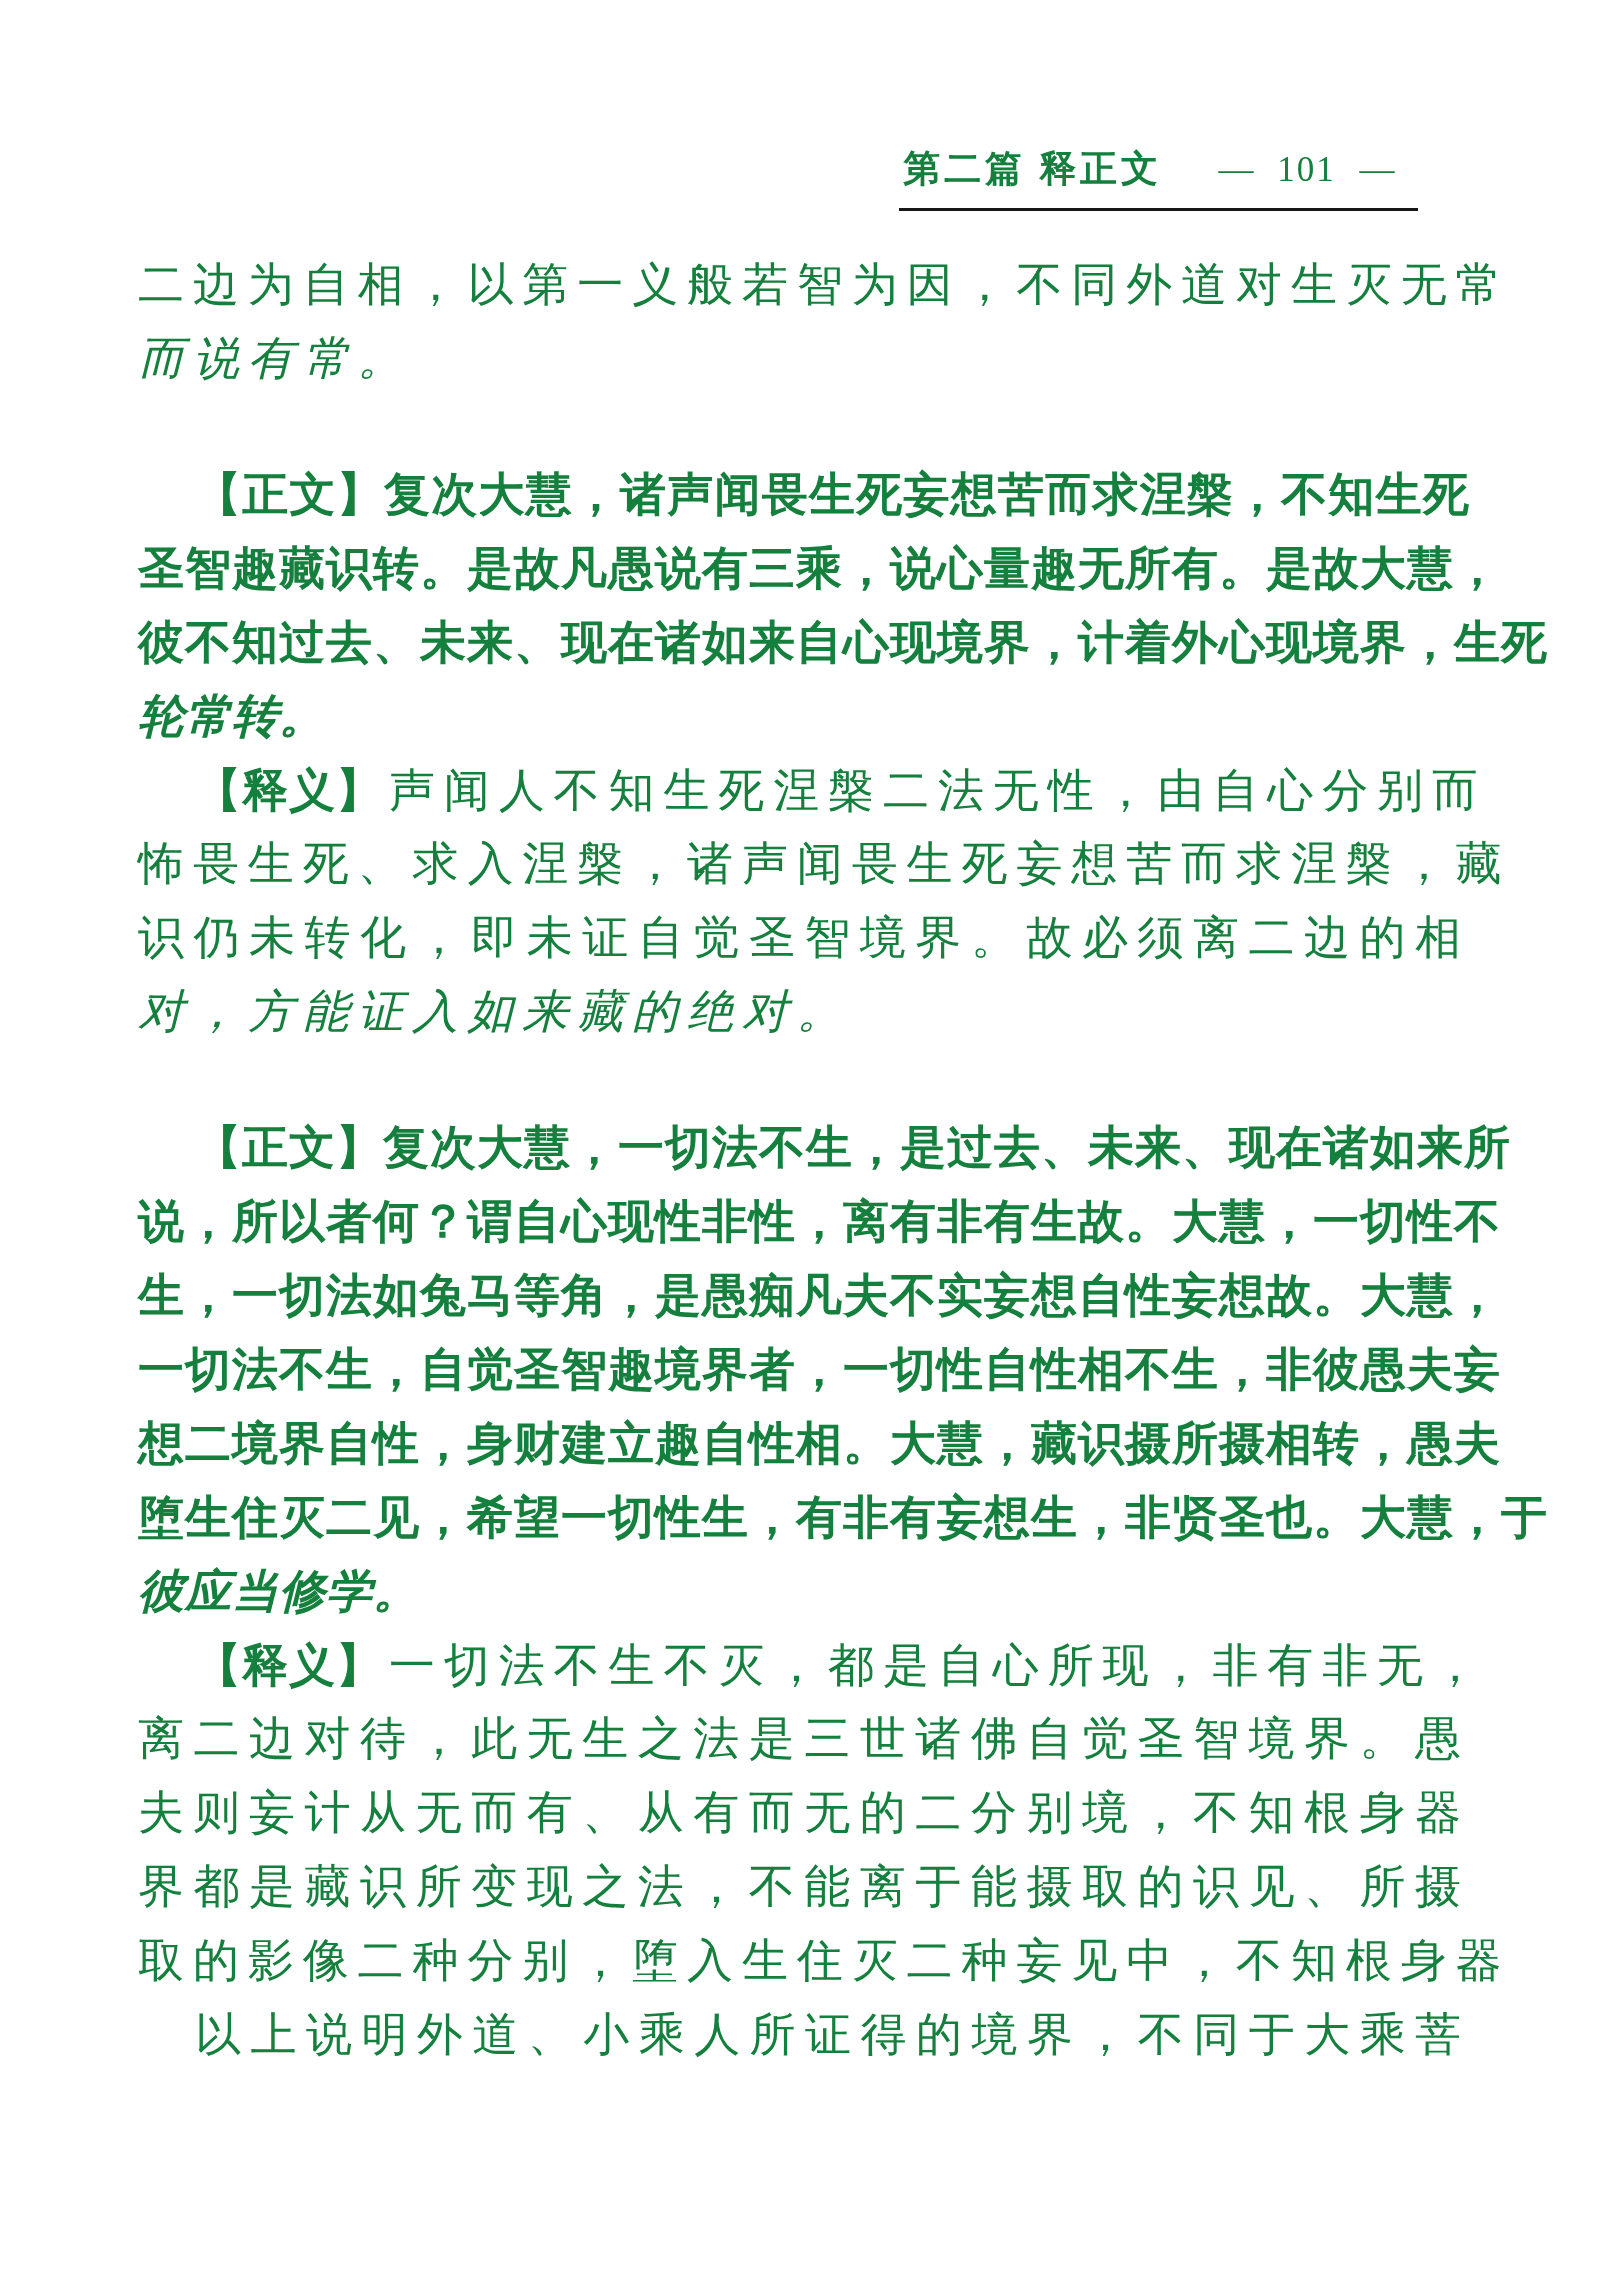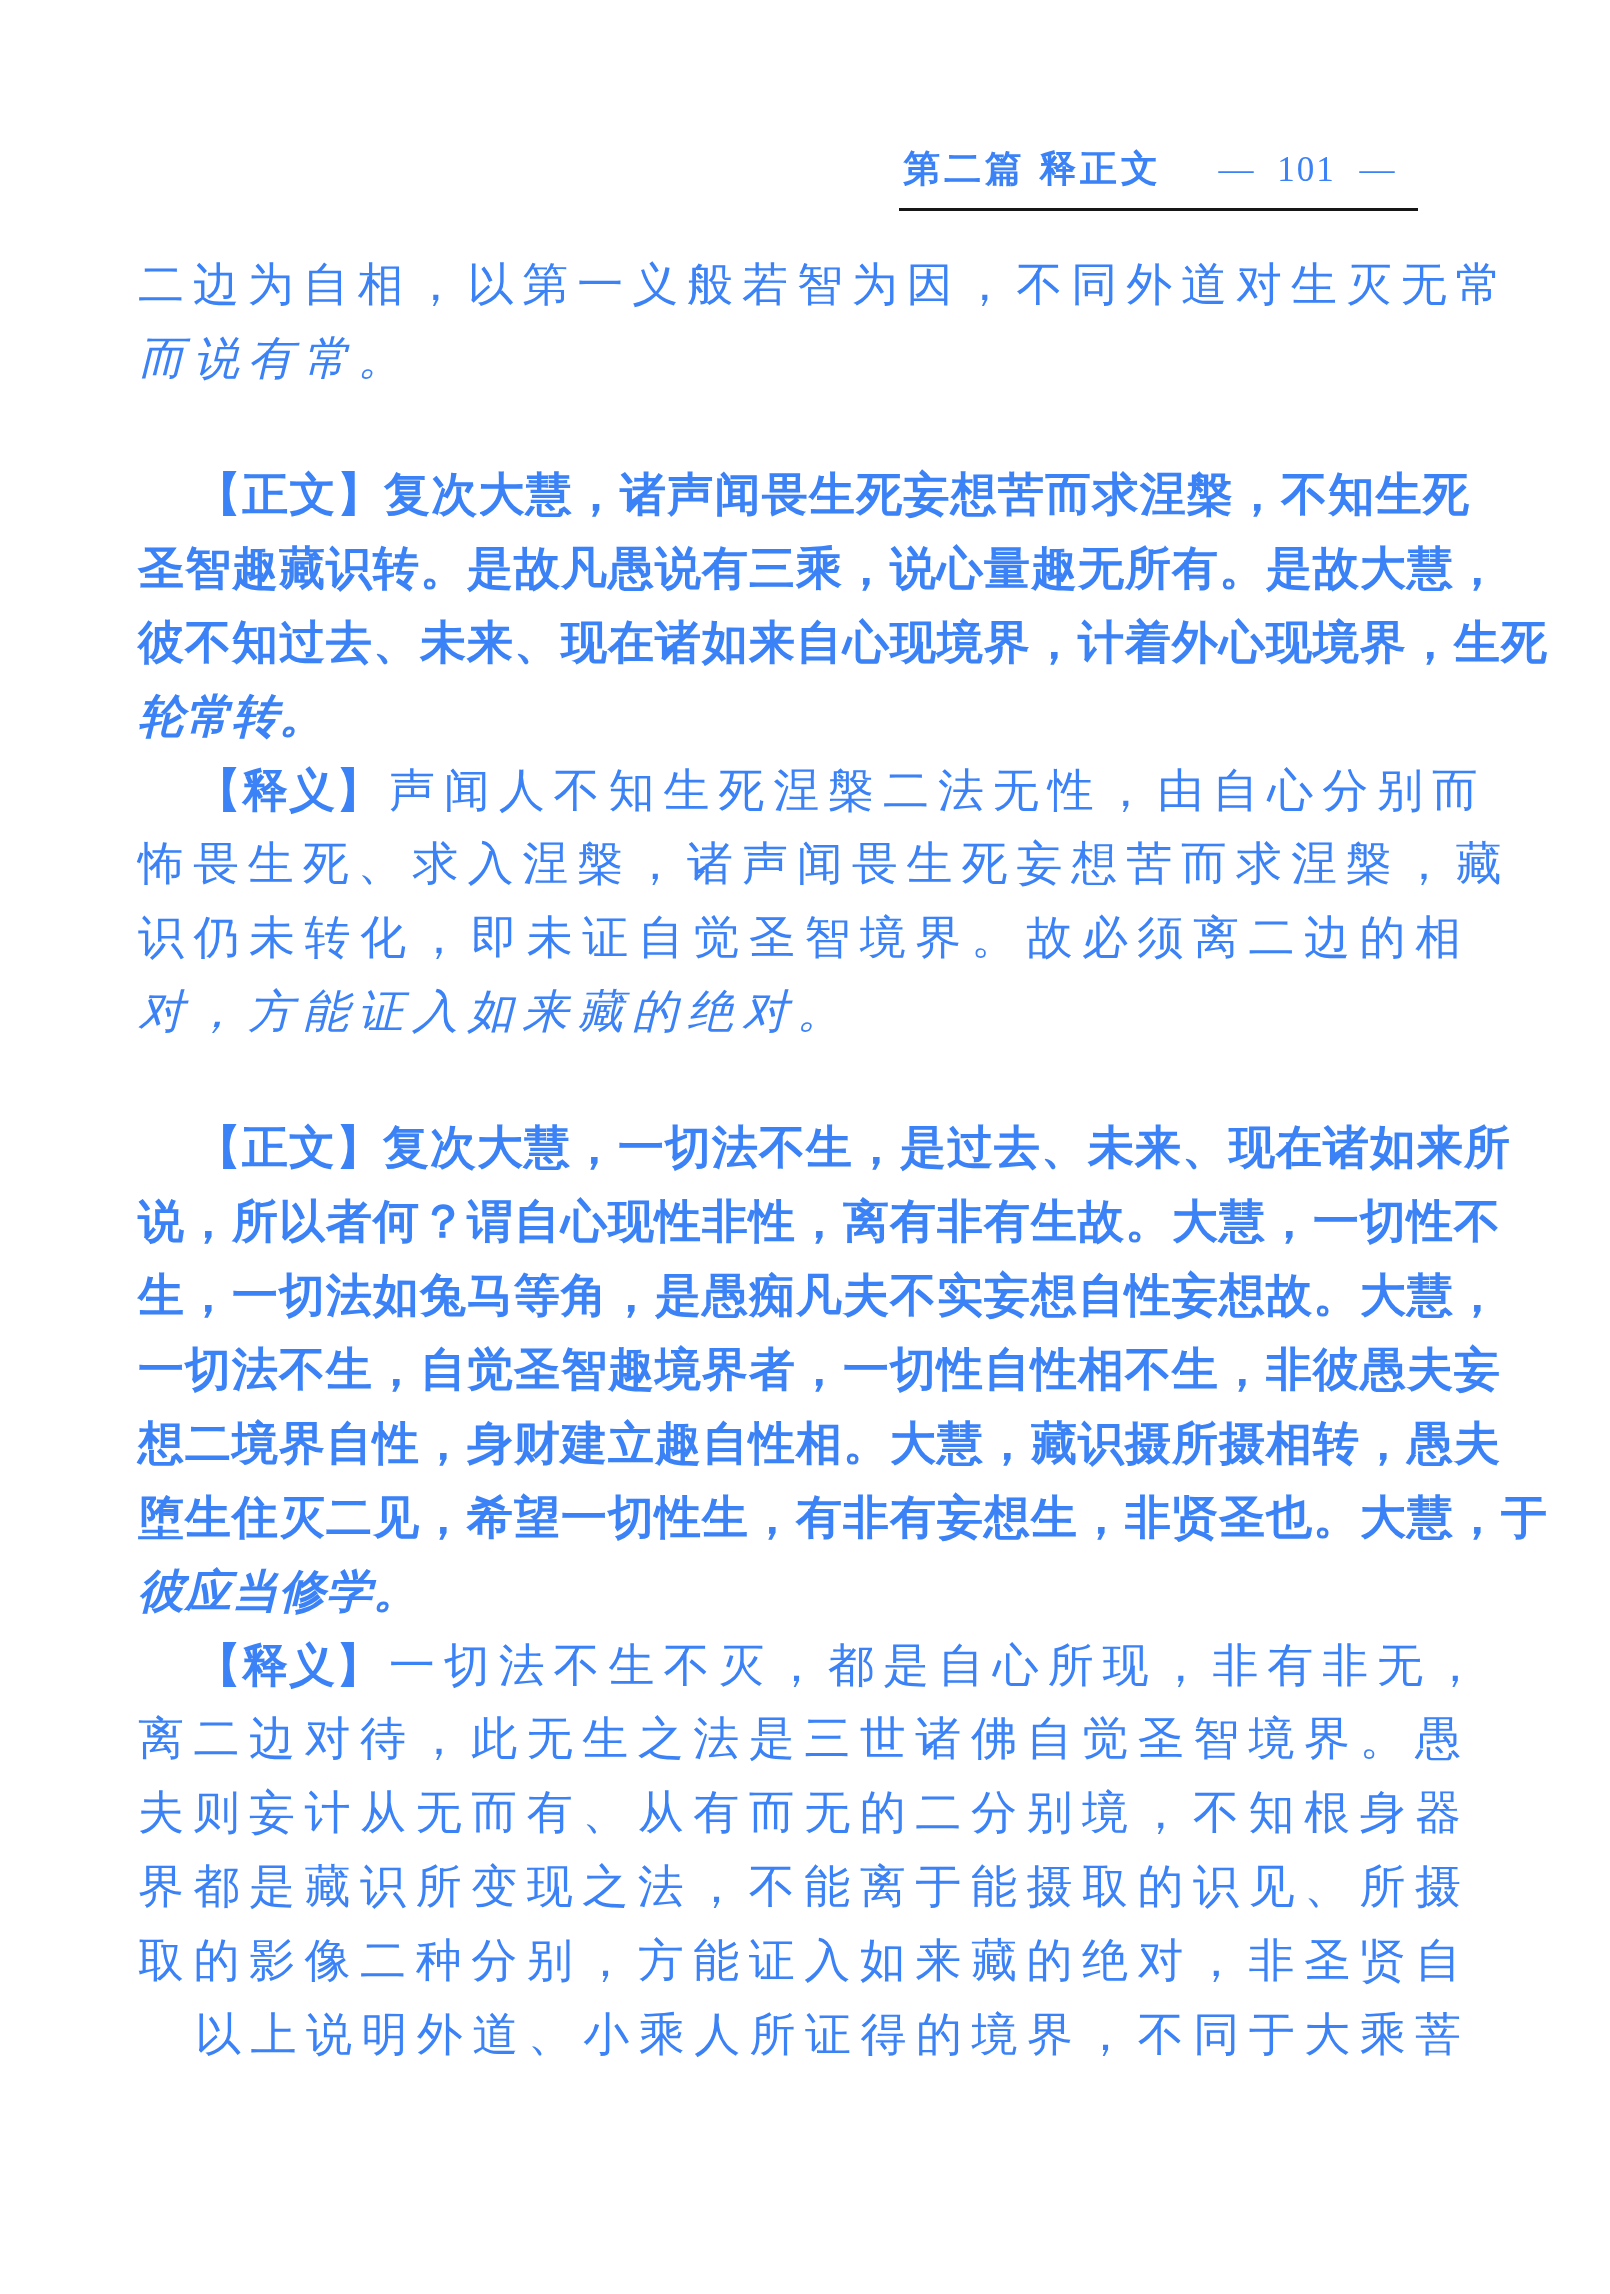--- a/index.html
+++ b/index.html
@@ -6,21 +6,21 @@
     margin: 0;
     padding: 0;
     background: #e8e8e8;
   }
   .page {
     position: relative;
     width: 1611px;
     height: 2294px;
     margin: 0 auto;
     background: #ffffff;
-    color: #3b82f6;
+    color: #15803d;
     overflow: hidden;
     font-family: "Liberation Serif", serif;
   }
   
   .running-header {
     position: absolute;
     top: 144px;
     right: 193px;
     text-align: right;
   }
@@ -119,21 +119,21 @@
         <div class="line"><span>一切法不生，自觉圣智趣境界者，一切性自性相不生，非彼愚夫妄</span></div>
         <div class="line"><span>想二境界自性，身财建立趣自性相。大慧，藏识摄所摄相转，愚夫</span></div>
         <div class="line"><span>堕生住灭二见，希望一切性生，有非有妄想生，非贤圣也。大慧，于</span></div>
         <div class="line no-justify"><span>彼应当修学。</span></div>
       </div>
       <div class="paragraph shiyi">
         <div class="line indent"><span class="paragraph-label">【释义】</span><span>一切法不生不灭，都是自心所现，非有非无，</span></div>
         <div class="line"><span>离二边对待，此无生之法是三世诸佛自觉圣智境界。愚</span></div>
         <div class="line"><span>夫则妄计从无而有、从有而无的二分别境，不知根身器</span></div>
         <div class="line"><span>界都是藏识所变现之法，不能离于能摄取的识见、所摄</span></div>
-        <div class="line"><span>取的影像二种分别，方能证入如来藏的绝对，非圣贤自</span></div>
+        <div class="line"><span>取的影像二种分别，堕入生住灭二种妄见中，不知根身器</span></div>
       </div>
       <div class="paragraph plain">
         <div class="line indent"><span>以上说明外道、小乘人所证得的境界，不同于大乘菩</span></div>
       </div>
     </div>
 
 </div>
 
 
 </body></html>

